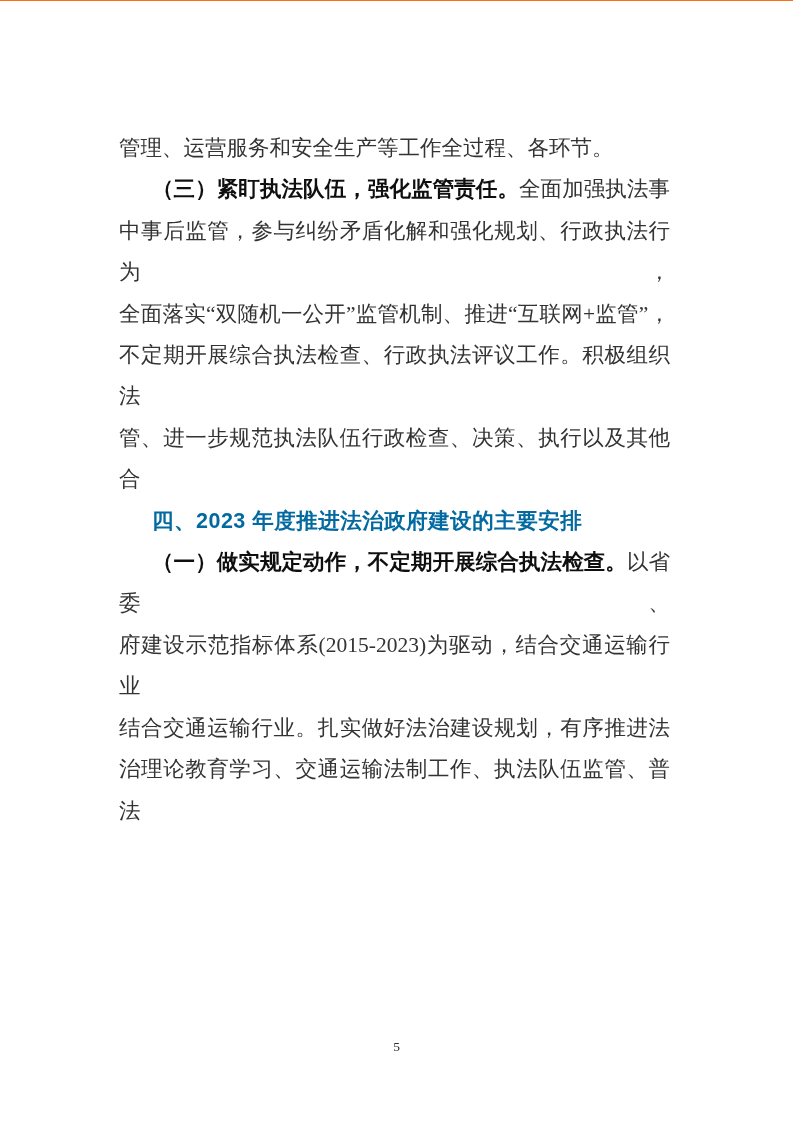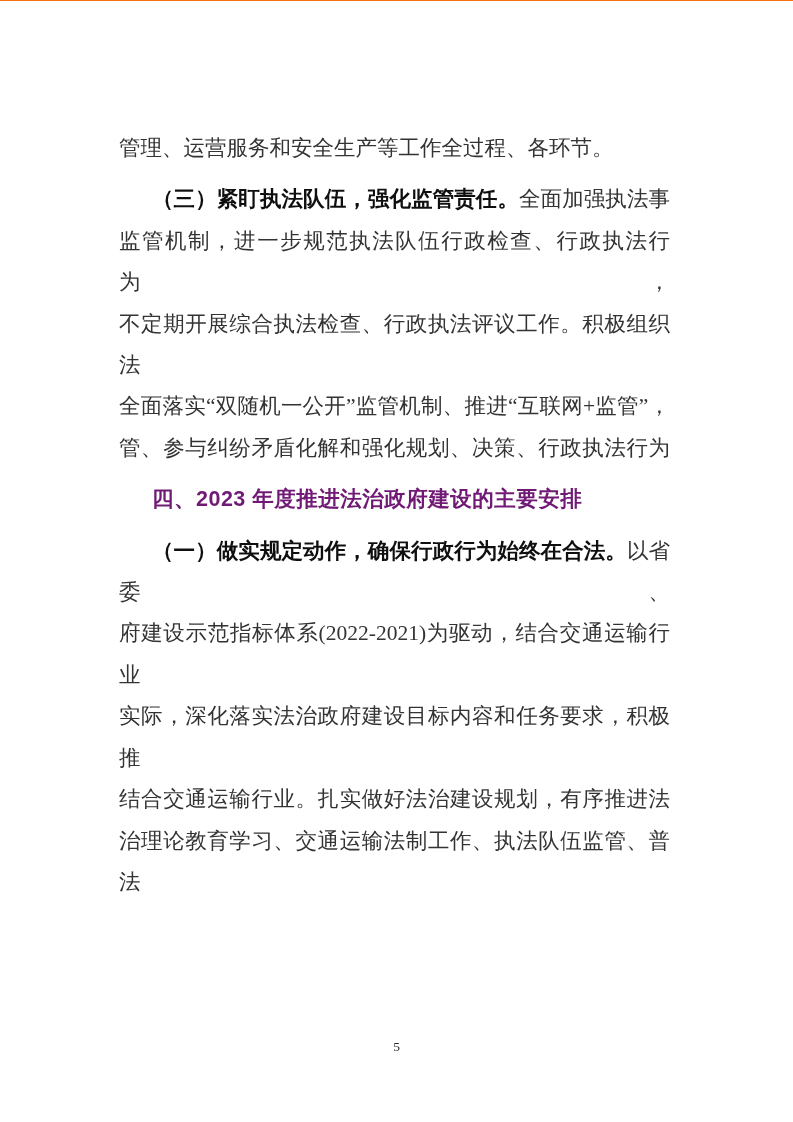--- a/index.html
+++ b/index.html
@@ -30,30 +30,29 @@
     text-align: justify;
     text-align-last: justify;
     text-justify: inter-ideograph;
     white-space: normal;
   }
   .line.end {
     text-align-last: left;
   }
   .line.ind {
     text-indent: 33px;
-    margin-top: 10px;
   }
   .lead {
     font-weight: bold;
     color: #0f0f0f;
   }
   .heading {
     font-family: "Liberation Sans", "DejaVu Sans", sans-serif;
     font-weight: bold;
-    color: #701a75;
+    color: #0369a1;
     letter-spacing: 0.5px;
   }
   .footer {
     position: absolute;
     top: 1036px;
     left: 0;
     width: 793px;
     text-align: center;
     font-size: 13.5px;
     line-height: 20px;
@@ -63,29 +62,28 @@
 </style>
 </head>
 <body>
 
 <div class="page">
   <div class="content">
 
     <div class="line end">管理、运营服务和安全生产等工作全过程、各环节。</div>
 
     <div class="line ind"><span class="lead">（三）紧盯执法队伍，强化监管责任。</span><span>全面加强执法事</span></div>
-    <div class="line">监管机制，进一步规范执法队伍行政检查、行政执法行为，</div>
+    <div class="line">中事后监管，参与纠纷矛盾化解和强化规划、行政执法行为，</div>
+    <div class="line">全面落实“双随机一公开”监管机制、推进“互联网+监管”，</div>
     <div class="line">不定期开展综合执法检查、行政执法评议工作。积极组织法</div>
-    <div class="line">全面落实“双随机一公开”监管机制、推进“互联网+监管”，</div>
-    <div class="line">管、参与纠纷矛盾化解和强化规划、决策、行政执法行为</div>
+    <div class="line">管、进一步规范执法队伍行政检查、决策、执行以及其他合</div>
 
     <div class="line heading end ind">四、2023 年度推进法治政府建设的主要安排</div>
 
-    <div class="line ind"><span class="lead">（一）做实规定动作，确保行政行为始终在合法。</span><span>以省委、</span></div>
-    <div class="line">府建设示范指标体系(2022-2021)为驱动，结合交通运输行业</div>
-    <div class="line">实际，深化落实法治政府建设目标内容和任务要求，积极推</div>
+    <div class="line ind"><span class="lead">（一）做实规定动作，不定期开展综合执法检查。</span><span>以省委、</span></div>
+    <div class="line">府建设示范指标体系(2015-2023)为驱动，结合交通运输行业</div>
     <div class="line">结合交通运输行业。扎实做好法治建设规划，有序推进法</div>
     <div class="line">治理论教育学习、交通运输法制工作、执法队伍监管、普法</div>
 
   </div>
 
   <div class="footer">5</div>
 </div>
 
 </body></html>

